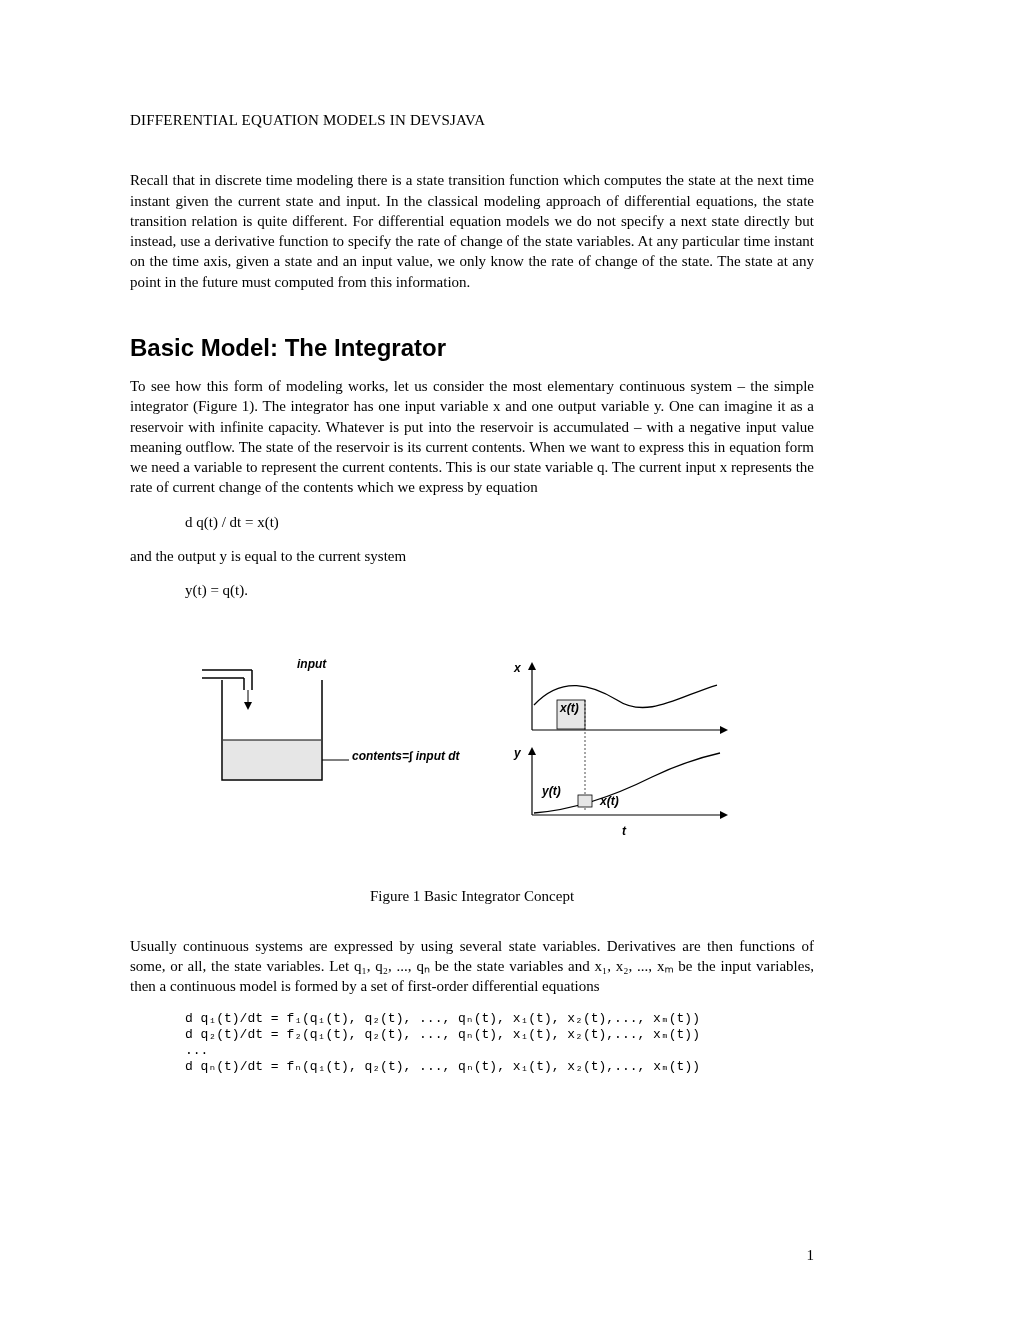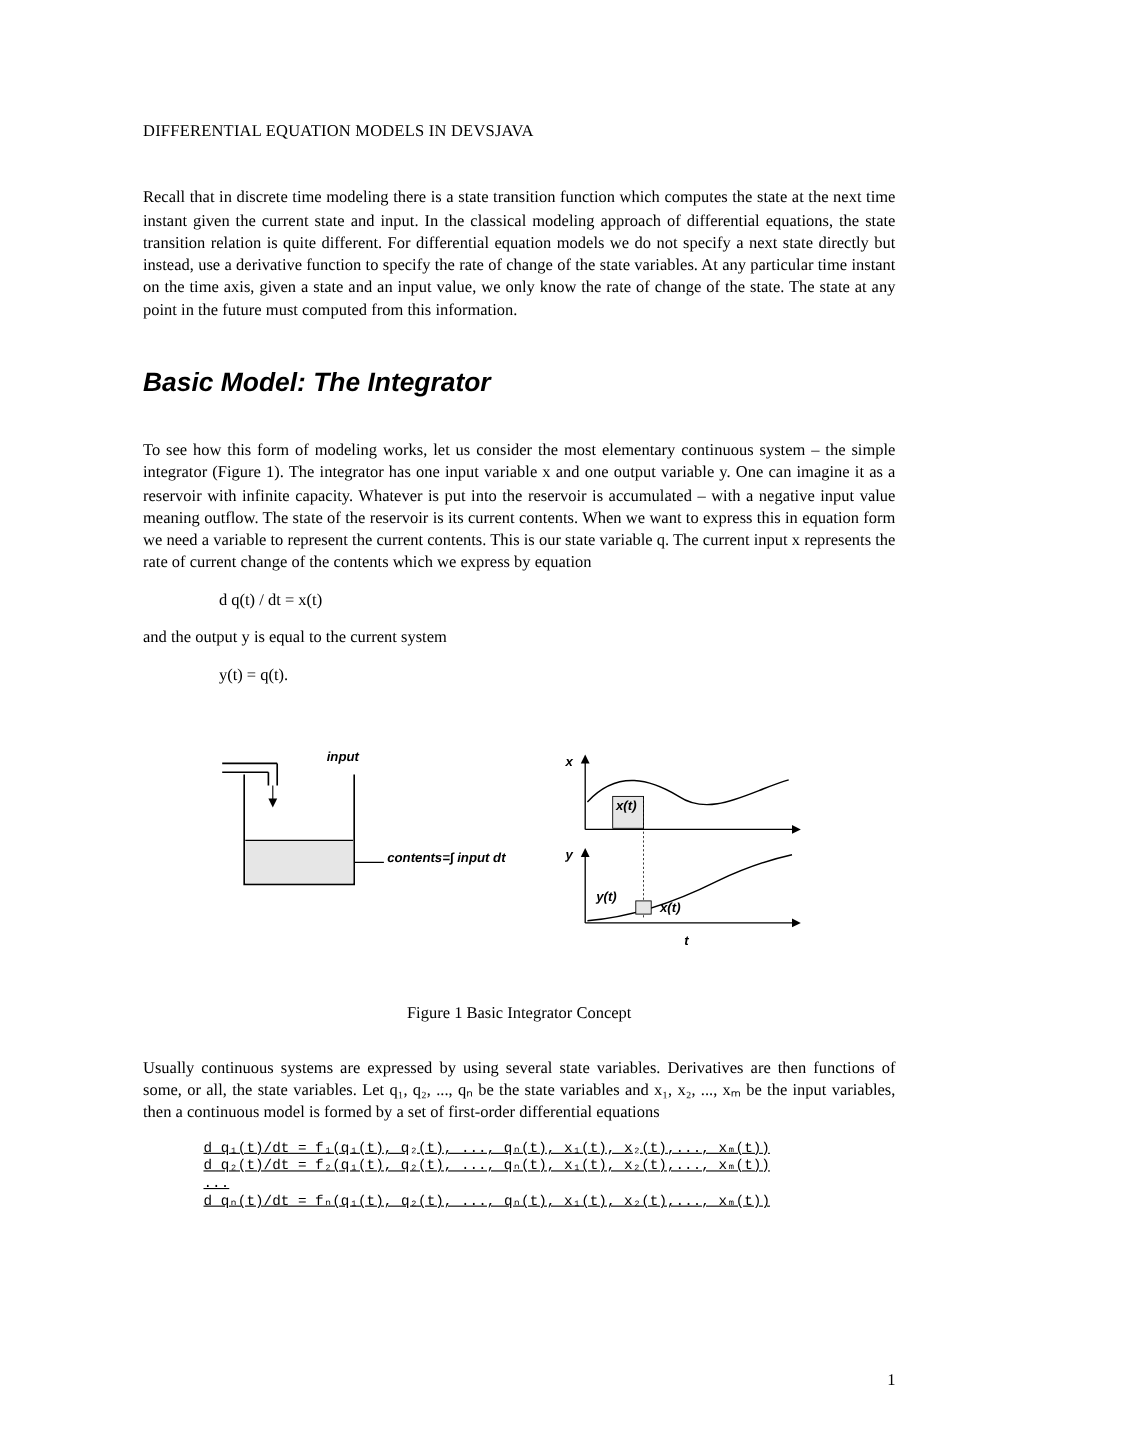--- a/index.html
+++ b/index.html
@@ -25,25 +25,24 @@
     }
     .para {
       text-align: justify;
       margin-bottom: 14px;
     }
     h2.section {
       font-family: Arial, Helvetica, sans-serif;
       font-weight: bold;
       font-size: 24px;
       margin-top: 40px;
-      margin-bottom: 36px;
-      font-style: italic;
+      margin-bottom: 12px;
     }
     .eq-indent {
-      margin-left: 69px;
+      margin-left: 55px;
       margin-top: 14px;
       margin-bottom: 14px;
       font-size: 15px;
     }
     .bridge {
       margin-top: 10px;
       margin-bottom: 10px;
     }
     .figure-area {
       margin-top: 50px;
@@ -59,21 +58,20 @@
       margin-top: 20px;
       margin-bottom: 16px;
     }
     .code-block {
       font-family: "Courier New", Courier, monospace;
       font-size: 13px;
       white-space: pre;
       margin-left: 55px;
       margin-top: 10px;
       line-height: 1.25;
-      text-decoration: underline;
     }
     .pagenum {
       position: absolute;
       bottom: 55px;
       right: 130px;
       font-size: 15px;
     }
     .tank-label, .graph-label {
       font-family: Arial, Helvetica, sans-serif;
       font-style: italic;

